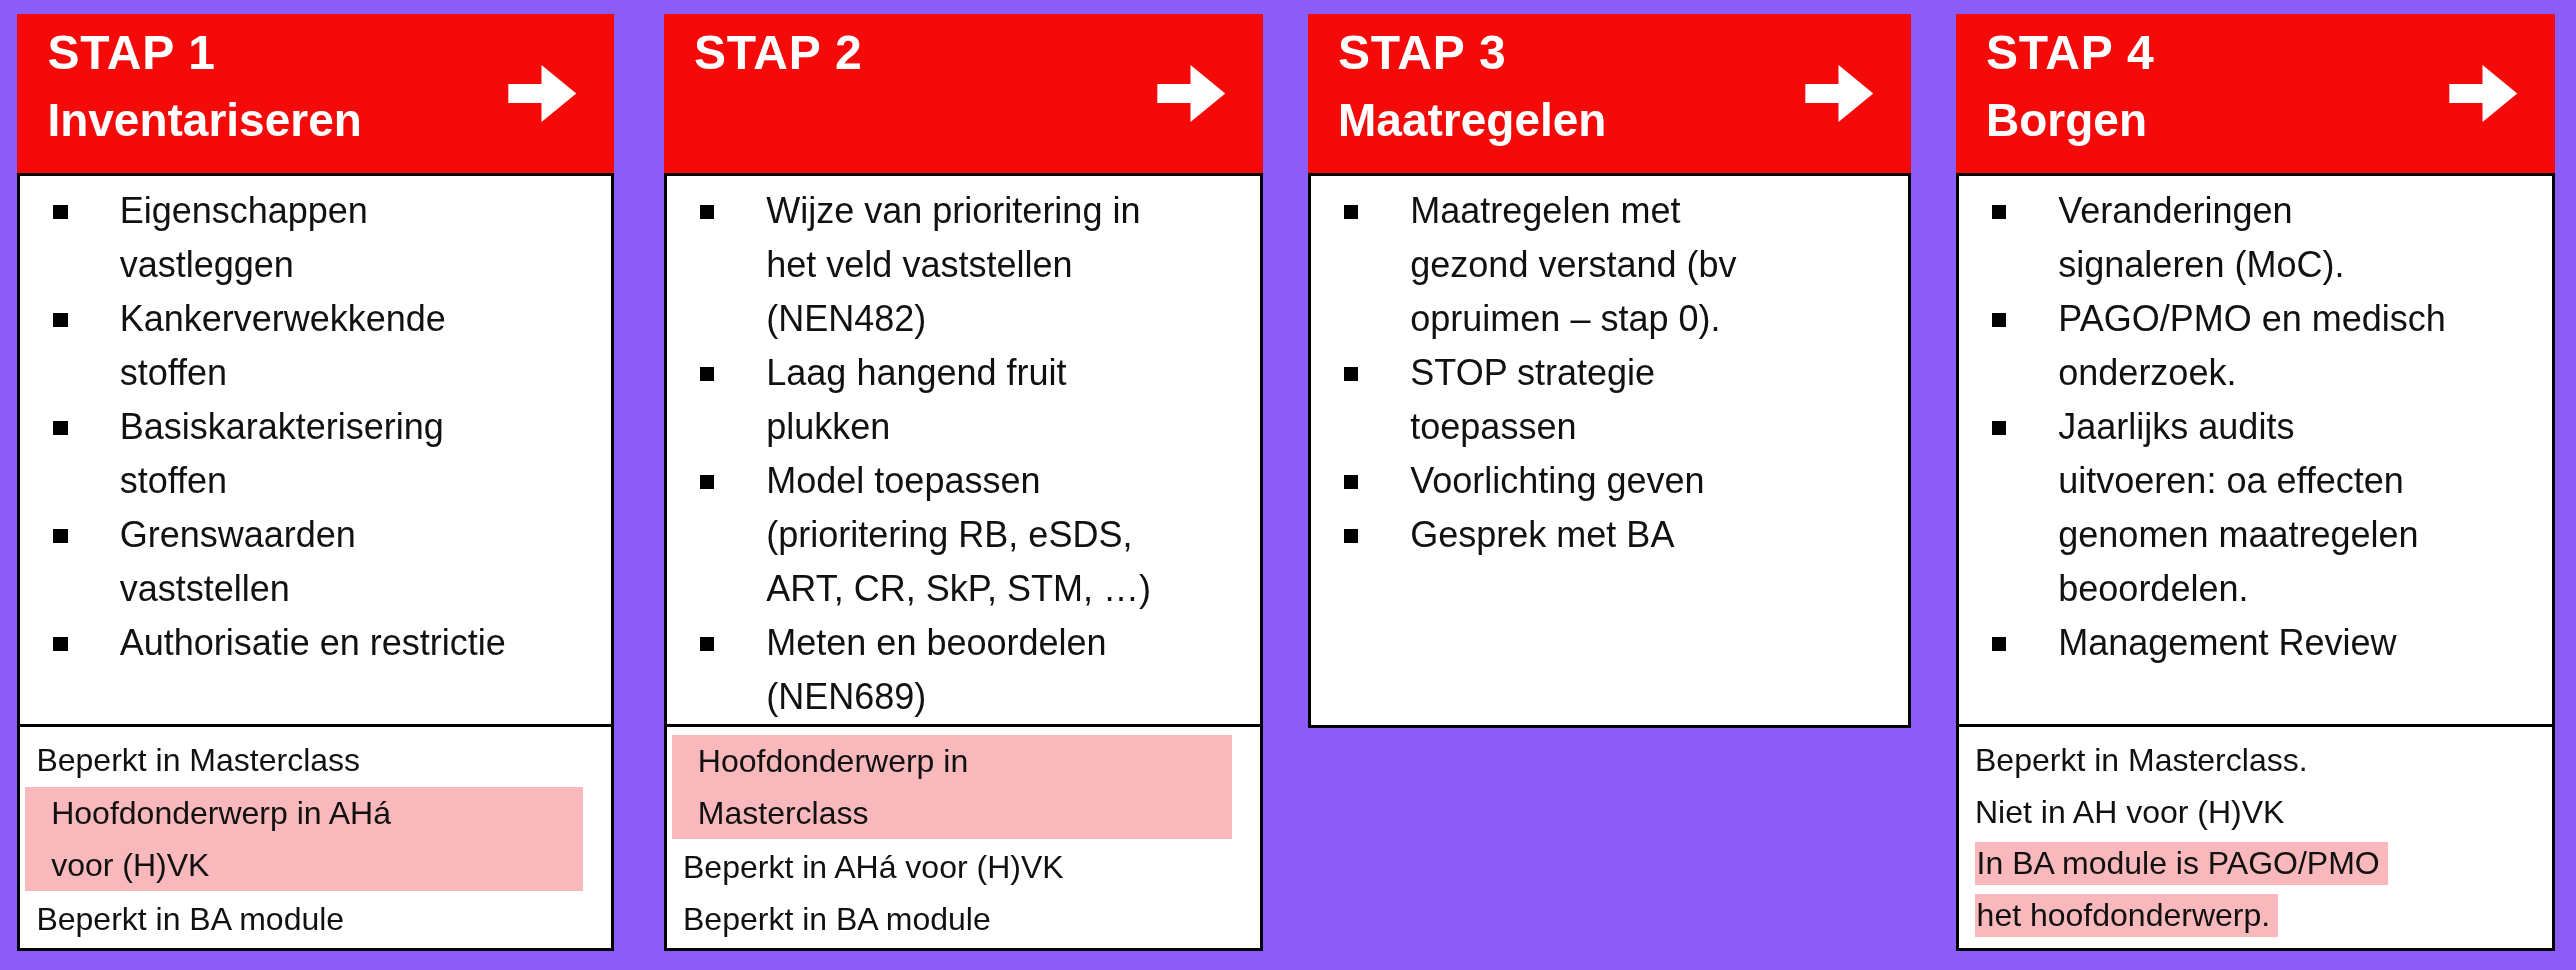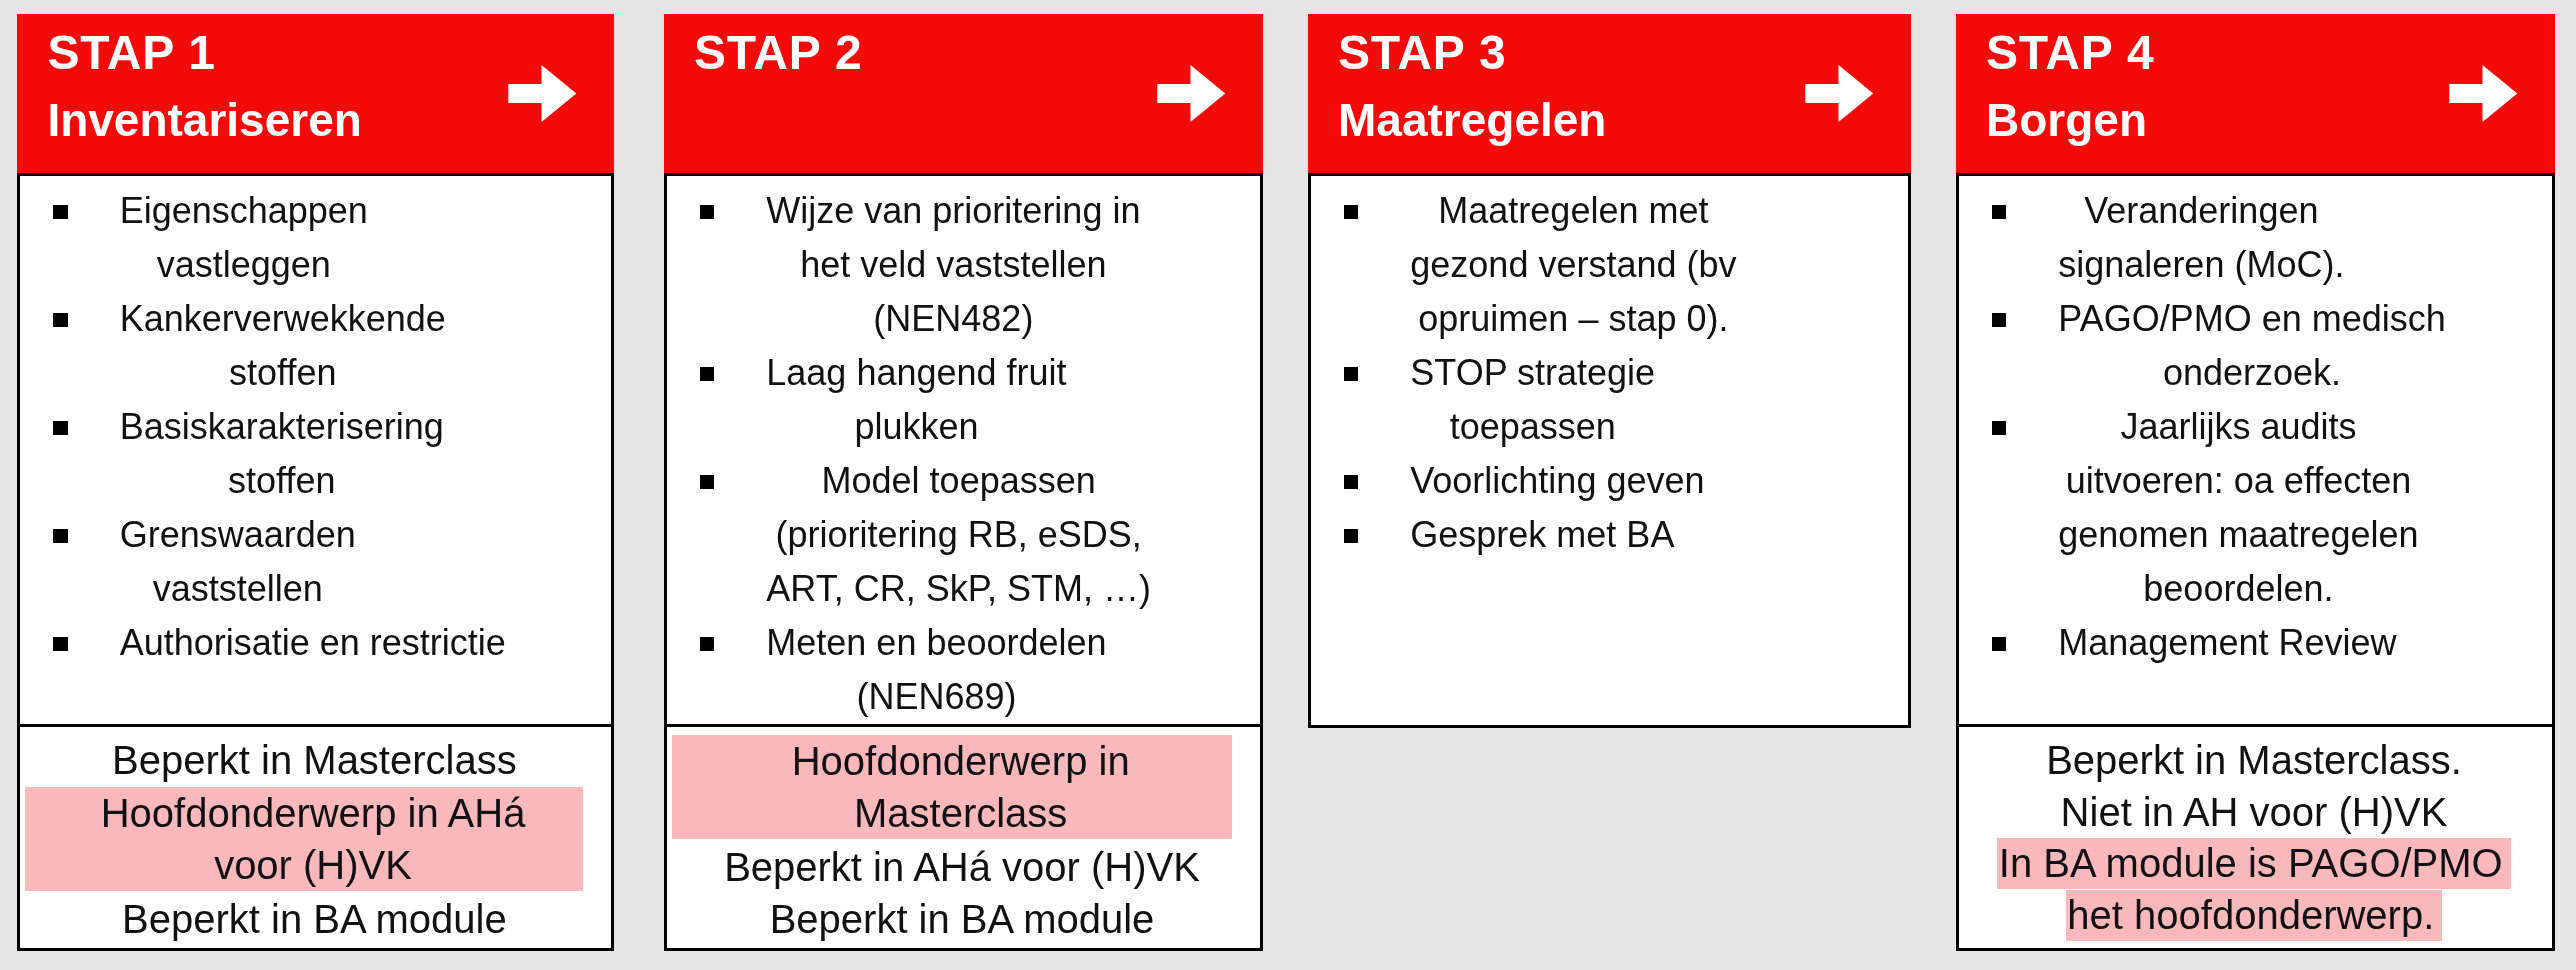--- a/index.html
+++ b/index.html
@@ -1,23 +1,22 @@
 <!DOCTYPE html>
 <html style="font-size:12.7px"><head>
 <meta charset="utf-8">
 <style>
   html, body { margin: 0; padding: 0; background: #ffffff; }
   .canvas {
     position: relative;
     width: 2576px;
     height: 970px;
-    background: #e5e5e5;
+    background: #8b5cf6;
     font-family: "Liberation Sans", sans-serif;
     overflow: hidden;
-    text-align: center;
   }
   .column { position: absolute; top: 14.3px; height: 942px; }
   .col-1 { left: 17.4px;   width: 597px; }
   .col-2 { left: 664px;  width: 599px; }
   .col-3 { left: 1308px; width: 603px; }
   .col-4 { left: 1956px; width: 599px; }
 
   .header {
     position: absolute; left: 0; top: 0; width: 100%; height: 159px;
     background: #F50A0A; color: #ffffff;
@@ -47,21 +46,21 @@
   .bullet-marker {
     flex: 0 0 14.3px; width: 14.3px; height: 14.3px;
     background: #000000; margin-top: 20.6px;
   }
   .bullet-text { margin-left: 52px; white-space: pre-line; }
 
   .footerbox {
     position: absolute; left: 0; top: 710px; width: 100%; height: 227px;
     border: 3.2px solid #000000; box-sizing: border-box;
     background: #ffffff; padding: 6.3px 0 6.3px 0;
-    font-size: 40px; line-height: 52px; color: #111111;
+    font-size: 32px; line-height: 52px; color: #111111;
   }
   .footer-line { padding: 0 19px 0 16px; white-space: pre-line; }
   .hl-block {
     background: #F9B8BC;
     margin: 1.6px 28.5px 1.6px 4.8px;
     padding-left: 26px; padding-right: 8px;
     white-space: pre-line;
   }
   .hl-inline {
     background: #F9B8BC;

